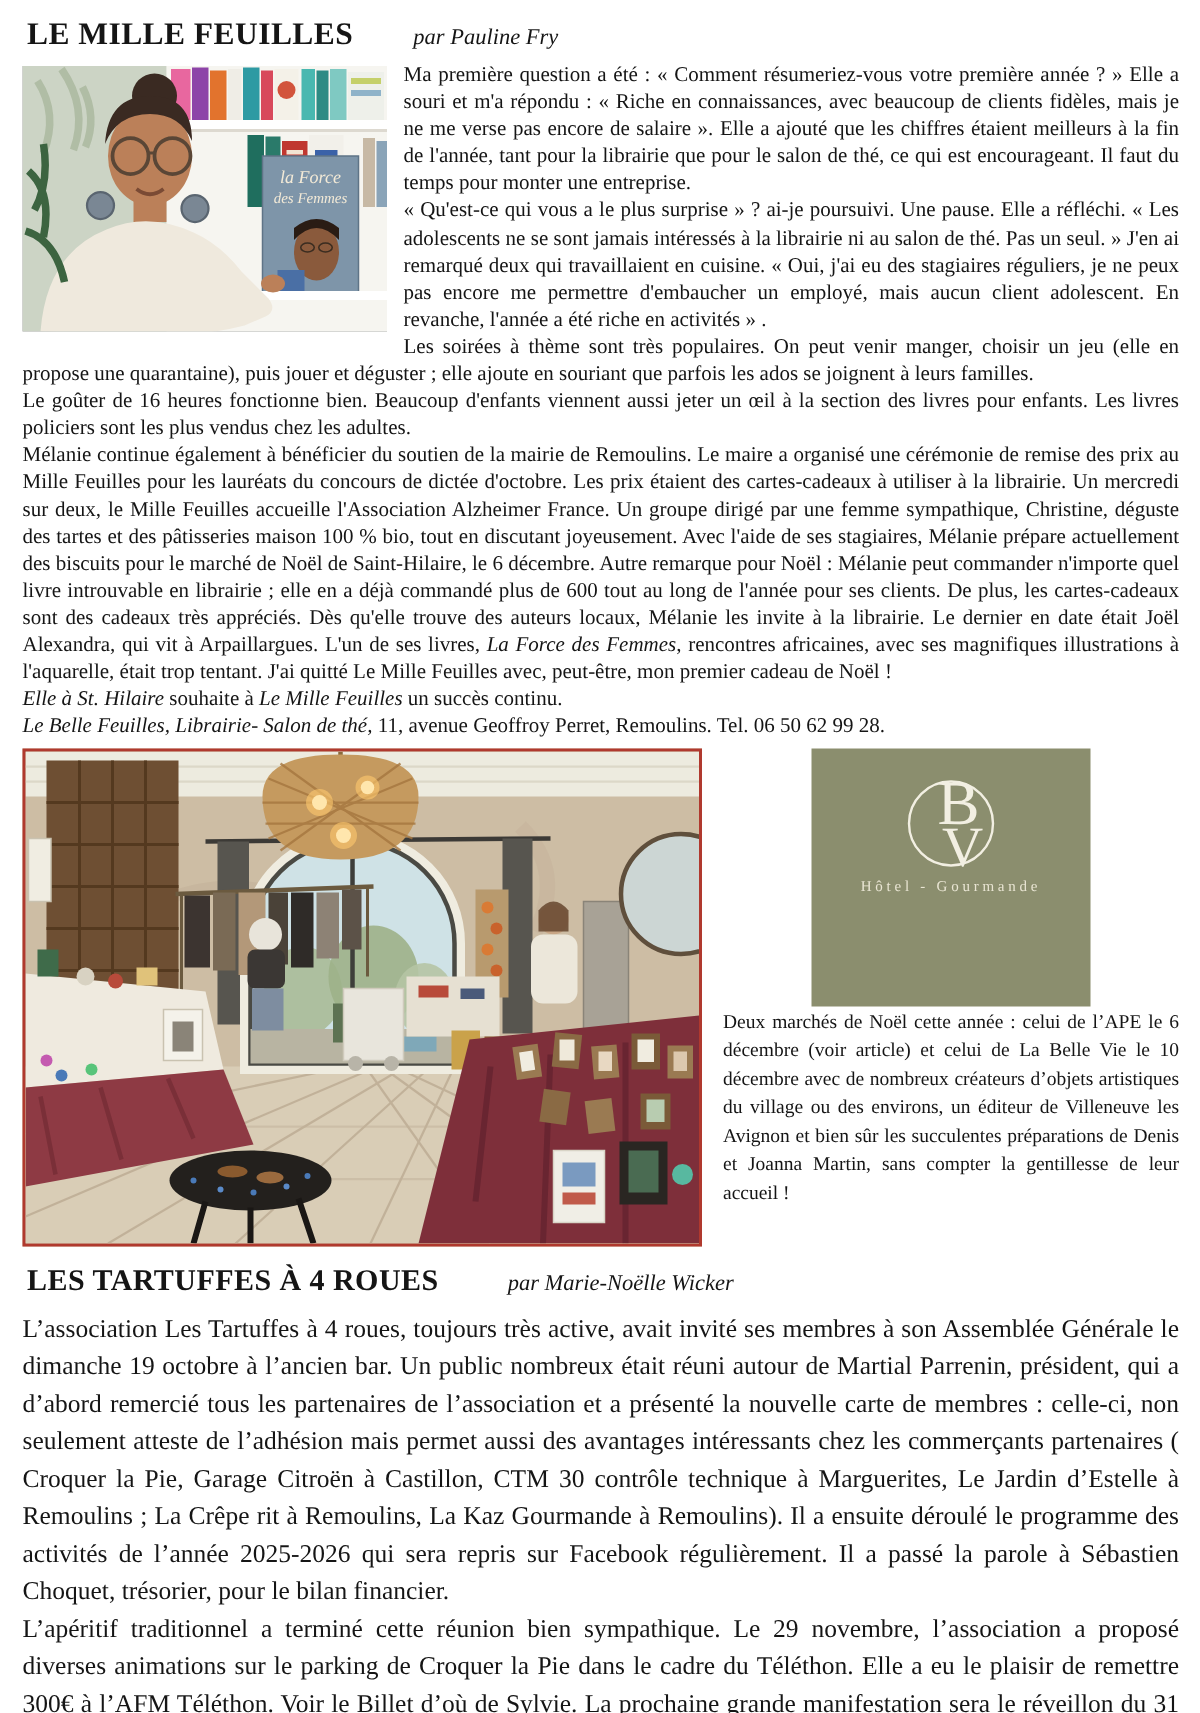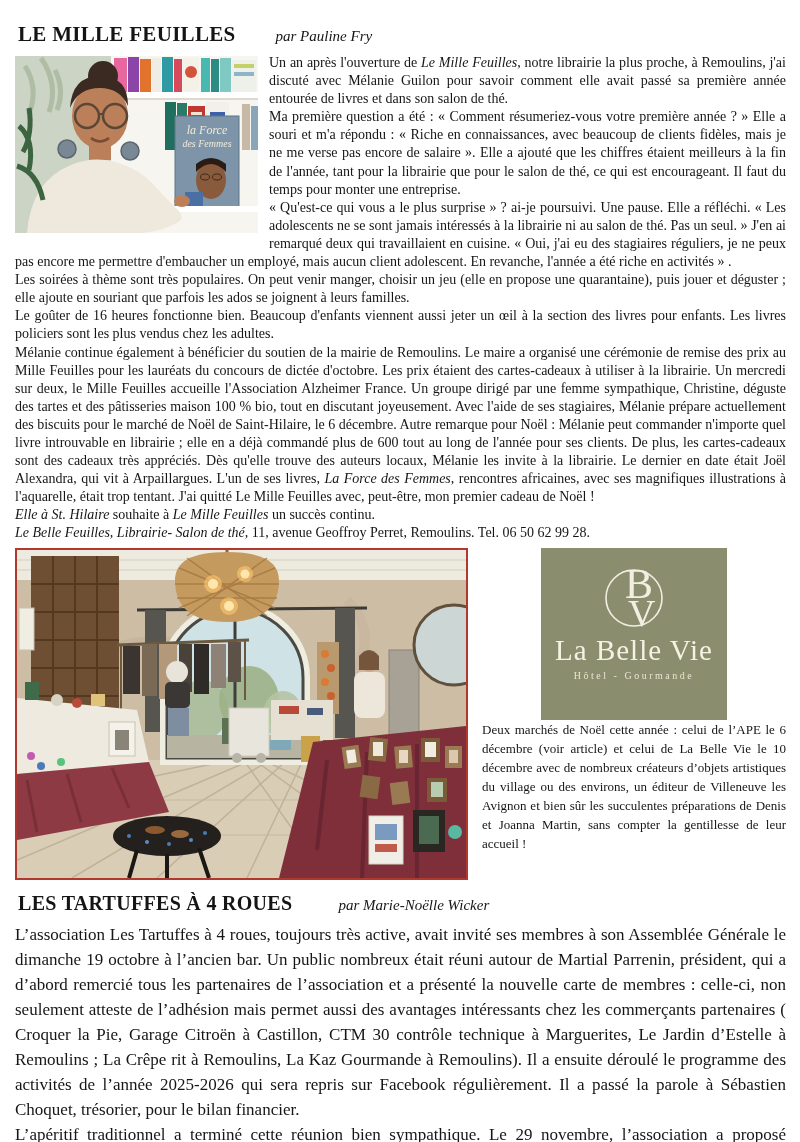--- a/index.html
+++ b/index.html
@@ -1,17 +1,17 @@
 <!DOCTYPE html>
 <html><head>
 <meta charset="utf-8">
 <style>
   html,body{margin:0;padding:0;background:#ffffff;}
   body{width:800px;height:1142px;overflow:hidden;font-family:"Liberation Serif",serif;color:#151515;}
-  .page{box-sizing:border-box;width:800px;height:1142px;padding:20px 14px 0 15px;}
+  .page{box-sizing:border-box;width:800px;height:1142px;padding:8px 14px 0 15px;}
   
   .art-head{margin:2px 0 7px 3px;white-space:nowrap;}
   .art-title{display:inline;font-size:21px;font-weight:bold;letter-spacing:.3px;margin:0;}
   .art-title.t2{font-size:20px;}
   .byline{font-style:italic;font-size:15px;}
   .byline.b1{margin-left:40px;}
   .byline.b2{margin-left:46px;}
   
   .just{margin:0;text-align:justify;}
   .art1 .just{font-size:14px;line-height:18.1px;}
@@ -105,21 +105,20 @@
           <circle cx="115" cy="95" r="9" fill="#7a8794" stroke="#5a6570" stroke-width="1.5"></circle>
           <rect x="74" y="88" width="22" height="16" fill="#bb8059"></rect>
           <path d="M12,177 q4,-52 44,-68 q28,-12 58,2 q18,8 32,26 l18,18 q6,8 -2,12 l-14,6 q-30,8 -68,6 z" fill="#efe9dd"></path>
           <ellipse cx="167" cy="145" rx="8" ry="6" fill="#bb8059"></ellipse>
         </g>
 
         <path d="M4,70 q16,14 10,44 M2,110 q20,6 26,34 M14,52 q4,26 -6,44" stroke="#3c6440" stroke-width="5" fill="none"></path>
       </svg>
     </div>
 
-    <p class="just">Un an après l'ouverture de <i>Le Mille Feuilles</i>, notre librairie la plus proche, à Remoulins,  j'ai discuté avec Mélanie Guilon pour savoir comment elle avait passé sa première année entourée de livres et dans son salon de thé.</p>
     <p class="just">Ma première question a été : « Comment résumeriez-vous votre première année ? » Elle a souri et m'a répondu : « Riche en connaissances, avec beaucoup de clients fidèles, mais je ne me verse pas encore de salaire ».  Elle a ajouté que les chiffres étaient meilleurs à la fin de l'année, tant pour la librairie que pour le salon de thé, ce qui est encourageant. Il faut du temps pour monter une entreprise.</p>
     <p class="just">« Qu'est-ce qui vous a le plus surprise » ? ai-je poursuivi. Une pause. Elle a réfléchi. « Les adolescents ne se sont jamais intéressés à la librairie ni au salon de thé. Pas un seul. »  J'en ai remarqué deux qui travaillaient en cuisine. « Oui, j'ai eu des stagiaires réguliers,  je ne peux pas encore me permettre d'embaucher un employé, mais aucun client adolescent. En revanche, l'année a été riche en activités » .</p>
     <p class="just">Les soirées à thème sont très populaires. On peut venir manger, choisir un jeu (elle en propose une quarantaine), puis jouer et déguster ; elle ajoute en souriant que parfois les ados se joignent à leurs familles.</p>
     <p class="just">Le goûter de 16 heures fonctionne bien. Beaucoup d'enfants viennent aussi jeter un œil à la section des livres pour enfants. Les livres policiers sont les plus vendus chez les adultes.</p>
     <p class="just">Mélanie continue également à bénéficier du soutien de la mairie de Remoulins. Le maire a organisé une cérémonie de remise des prix au Mille Feuilles pour les lauréats du concours de dictée d'octobre. Les prix étaient des cartes-cadeaux à utiliser à la librairie. Un mercredi sur deux, le Mille Feuilles accueille l'Association Alzheimer France. Un groupe dirigé par une femme sympathique, Christine, déguste des tartes et des pâtisseries maison 100 % bio, tout en discutant joyeusement. Avec l'aide de ses stagiaires, Mélanie prépare actuellement des biscuits pour le marché de Noël de Saint-Hilaire, le 6 décembre. Autre remarque pour Noël : Mélanie peut commander n'importe quel livre introuvable en librairie ; elle en a déjà commandé plus de 600 tout au long de l'année pour ses clients. De plus, les cartes-cadeaux sont des cadeaux très appréciés. Dès qu'elle trouve des auteurs locaux, Mélanie les invite à la librairie. Le dernier en date était Joël Alexandra, qui vit à Arpaillargues. L'un de ses livres, <i>La Force des Femmes</i>, rencontres africaines, avec ses magnifiques illustrations à l'aquarelle, était trop tentant. J'ai quitté Le Mille Feuilles avec, peut-être, mon premier cadeau de Noël !</p>
     <p class="just"><i>Elle à St. Hilaire</i> souhaite à <i>Le Mille Feuilles</i> un succès continu.</p>
     <p class="just"><i>Le Belle Feuilles, Librairie- Salon de thé,</i> 11, avenue Geoffroy Perret, Remoulins. Tel. 06 50 62 99 28.</p>
     <div class="clear"></div>
   </div>
 
@@ -299,21 +298,20 @@
       </svg>
     </div>
 
     <div class="right-col">
       <div class="logo">
         <svg width="96" height="74" viewBox="0 0 96 74">
           <circle cx="48" cy="40" r="28" fill="none" stroke="#f2efe2" stroke-width="1.6"></circle>
           <text x="39" y="40" font-size="42" fill="#f2efe2" font-family="Liberation Serif, serif">B</text>
           <text x="42" y="68" font-size="38" fill="#f2efe2" font-family="Liberation Serif, serif">V</text>
         </svg>
-        <div class="logo-name">La Belle Vie</div>
         <div class="logo-sub">Hôtel - Gourmande</div>
       </div>
       <p class="just mid-text">Deux marchés de Noël cette année : celui de l’APE le 6 décembre (voir article) et celui de La Belle Vie le 10 décembre avec de nombreux créateurs d’objets artistiques du village ou des environs, un éditeur de Villeneuve les Avignon et bien sûr les succulentes préparations de Denis et Joanna Martin, sans compter la gentillesse de leur accueil !</p>
     </div>
   </div>
 
   <div class="art2">
     <div class="art-head" style="margin-top:12px;">
       <h2 class="art-title t2">LES TARTUFFES À 4 ROUES</h2><span class="byline b2">par Marie-Noëlle Wicker</span>
     </div>

